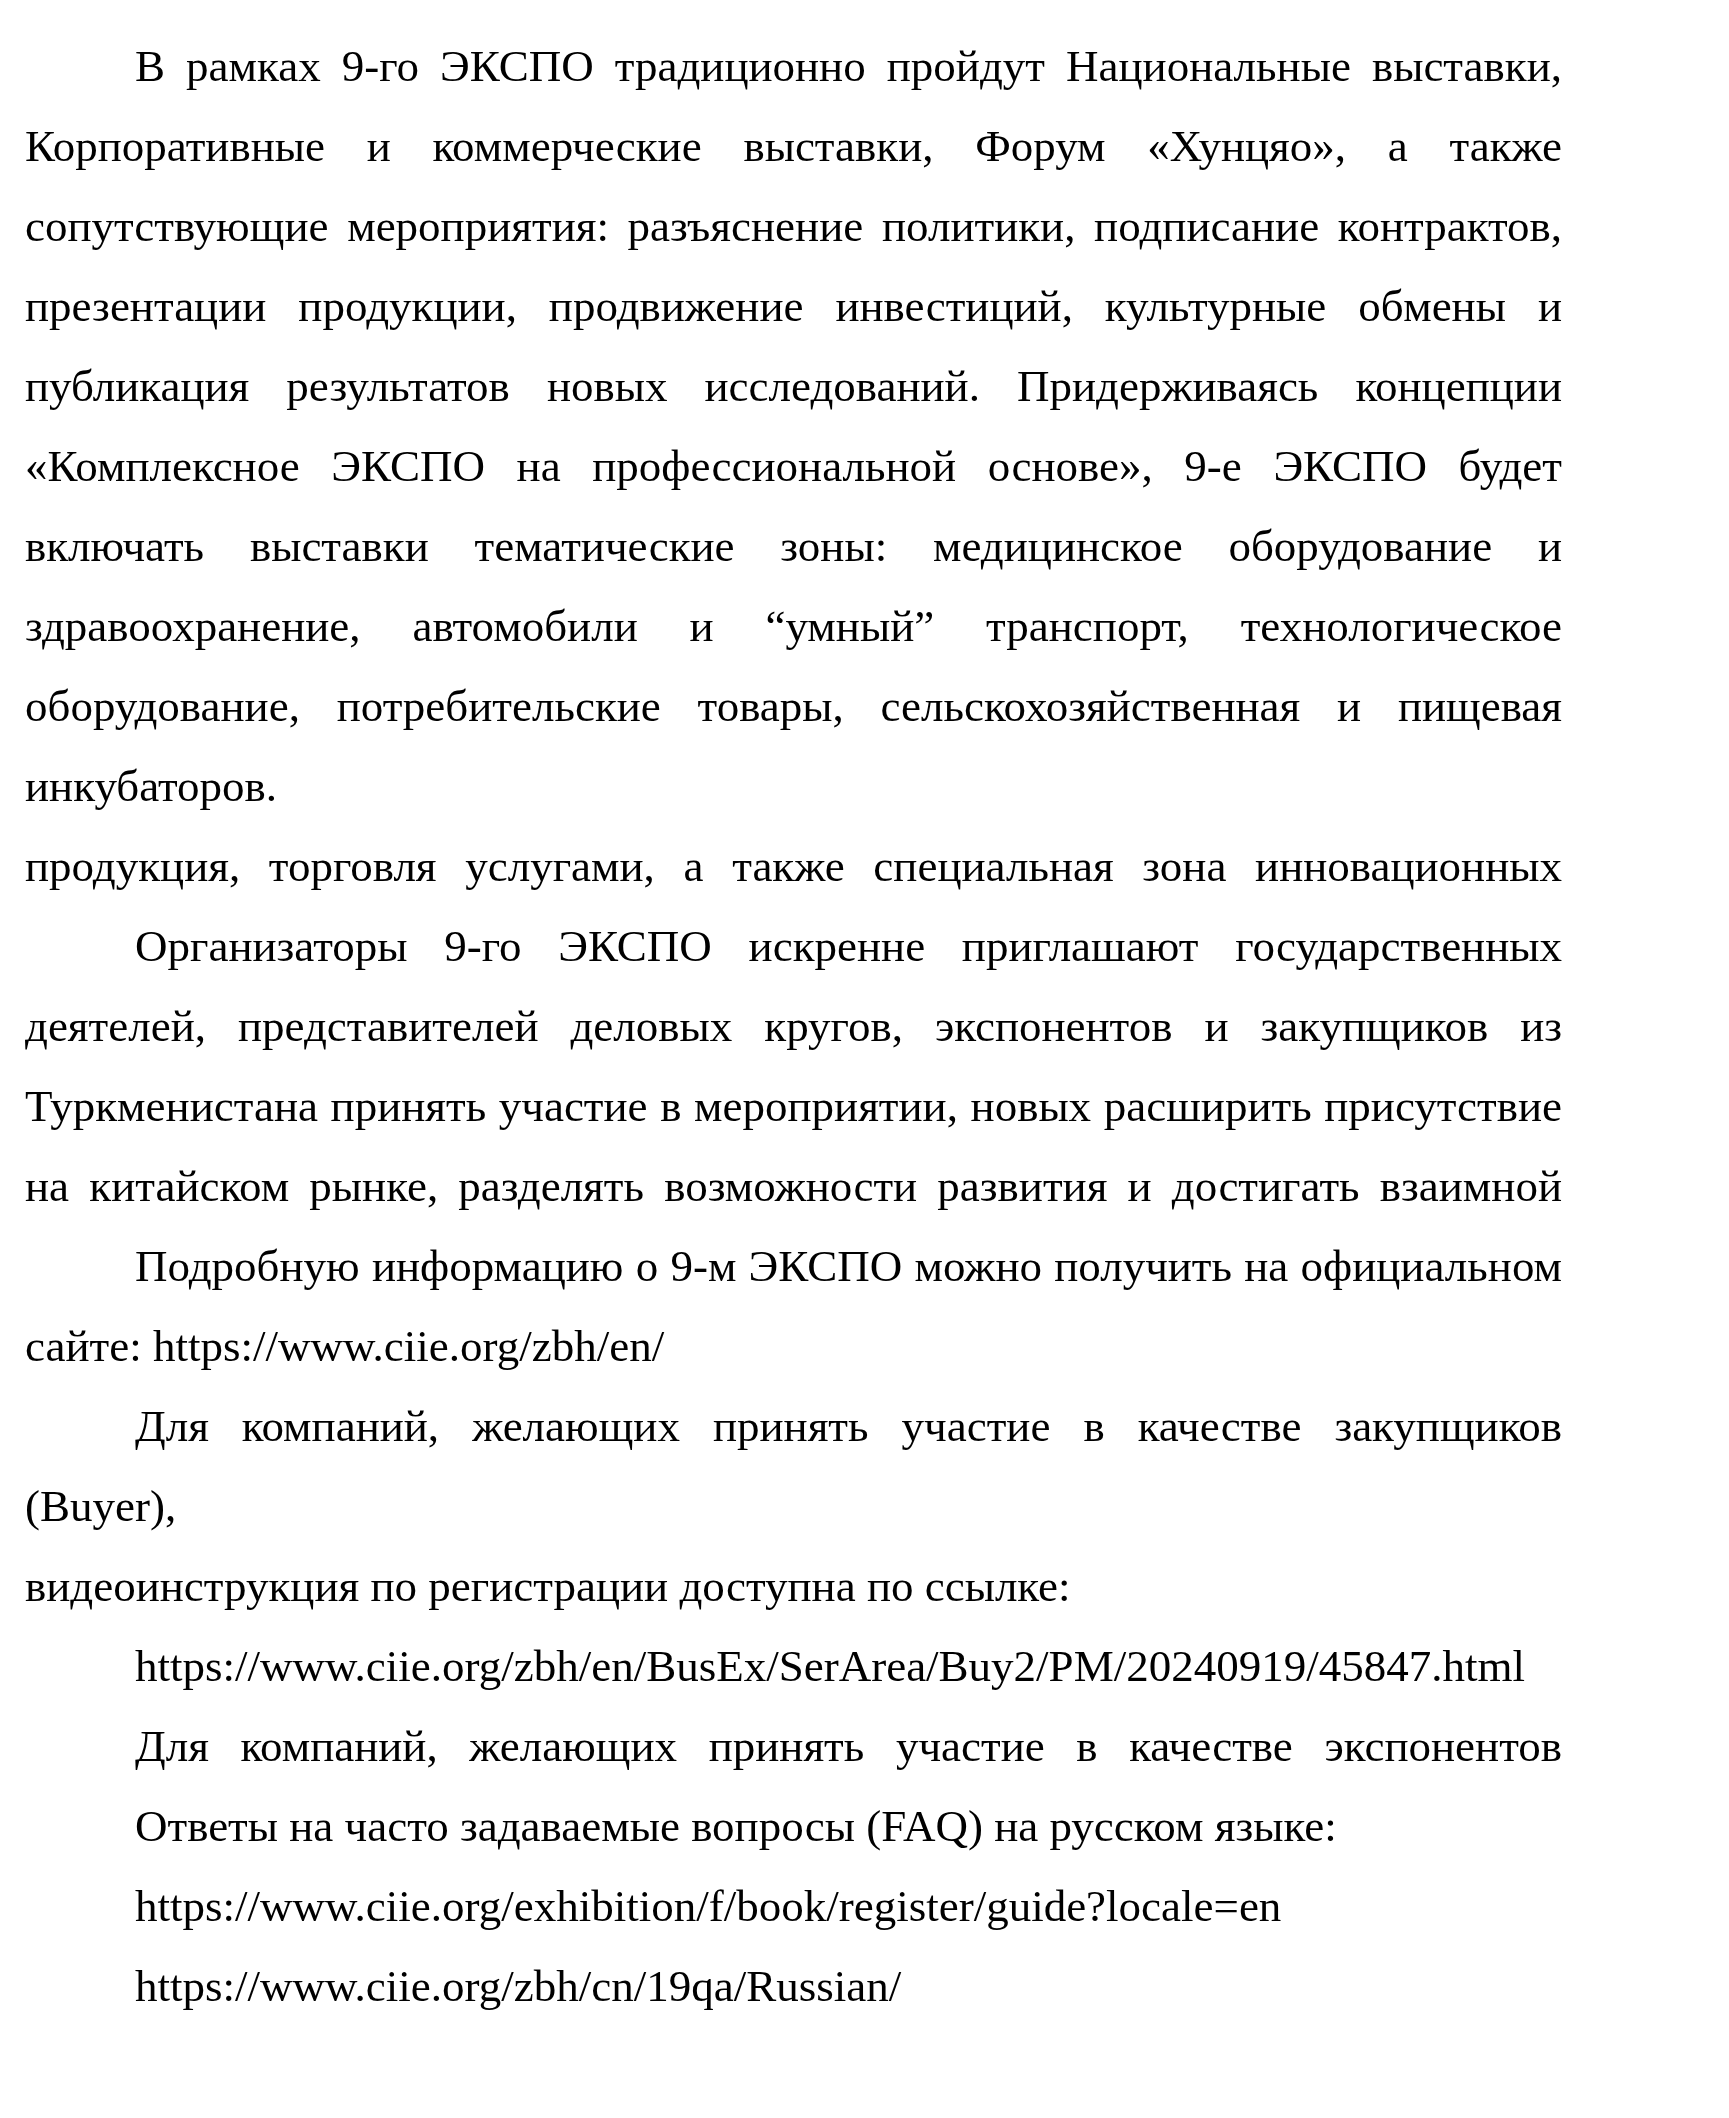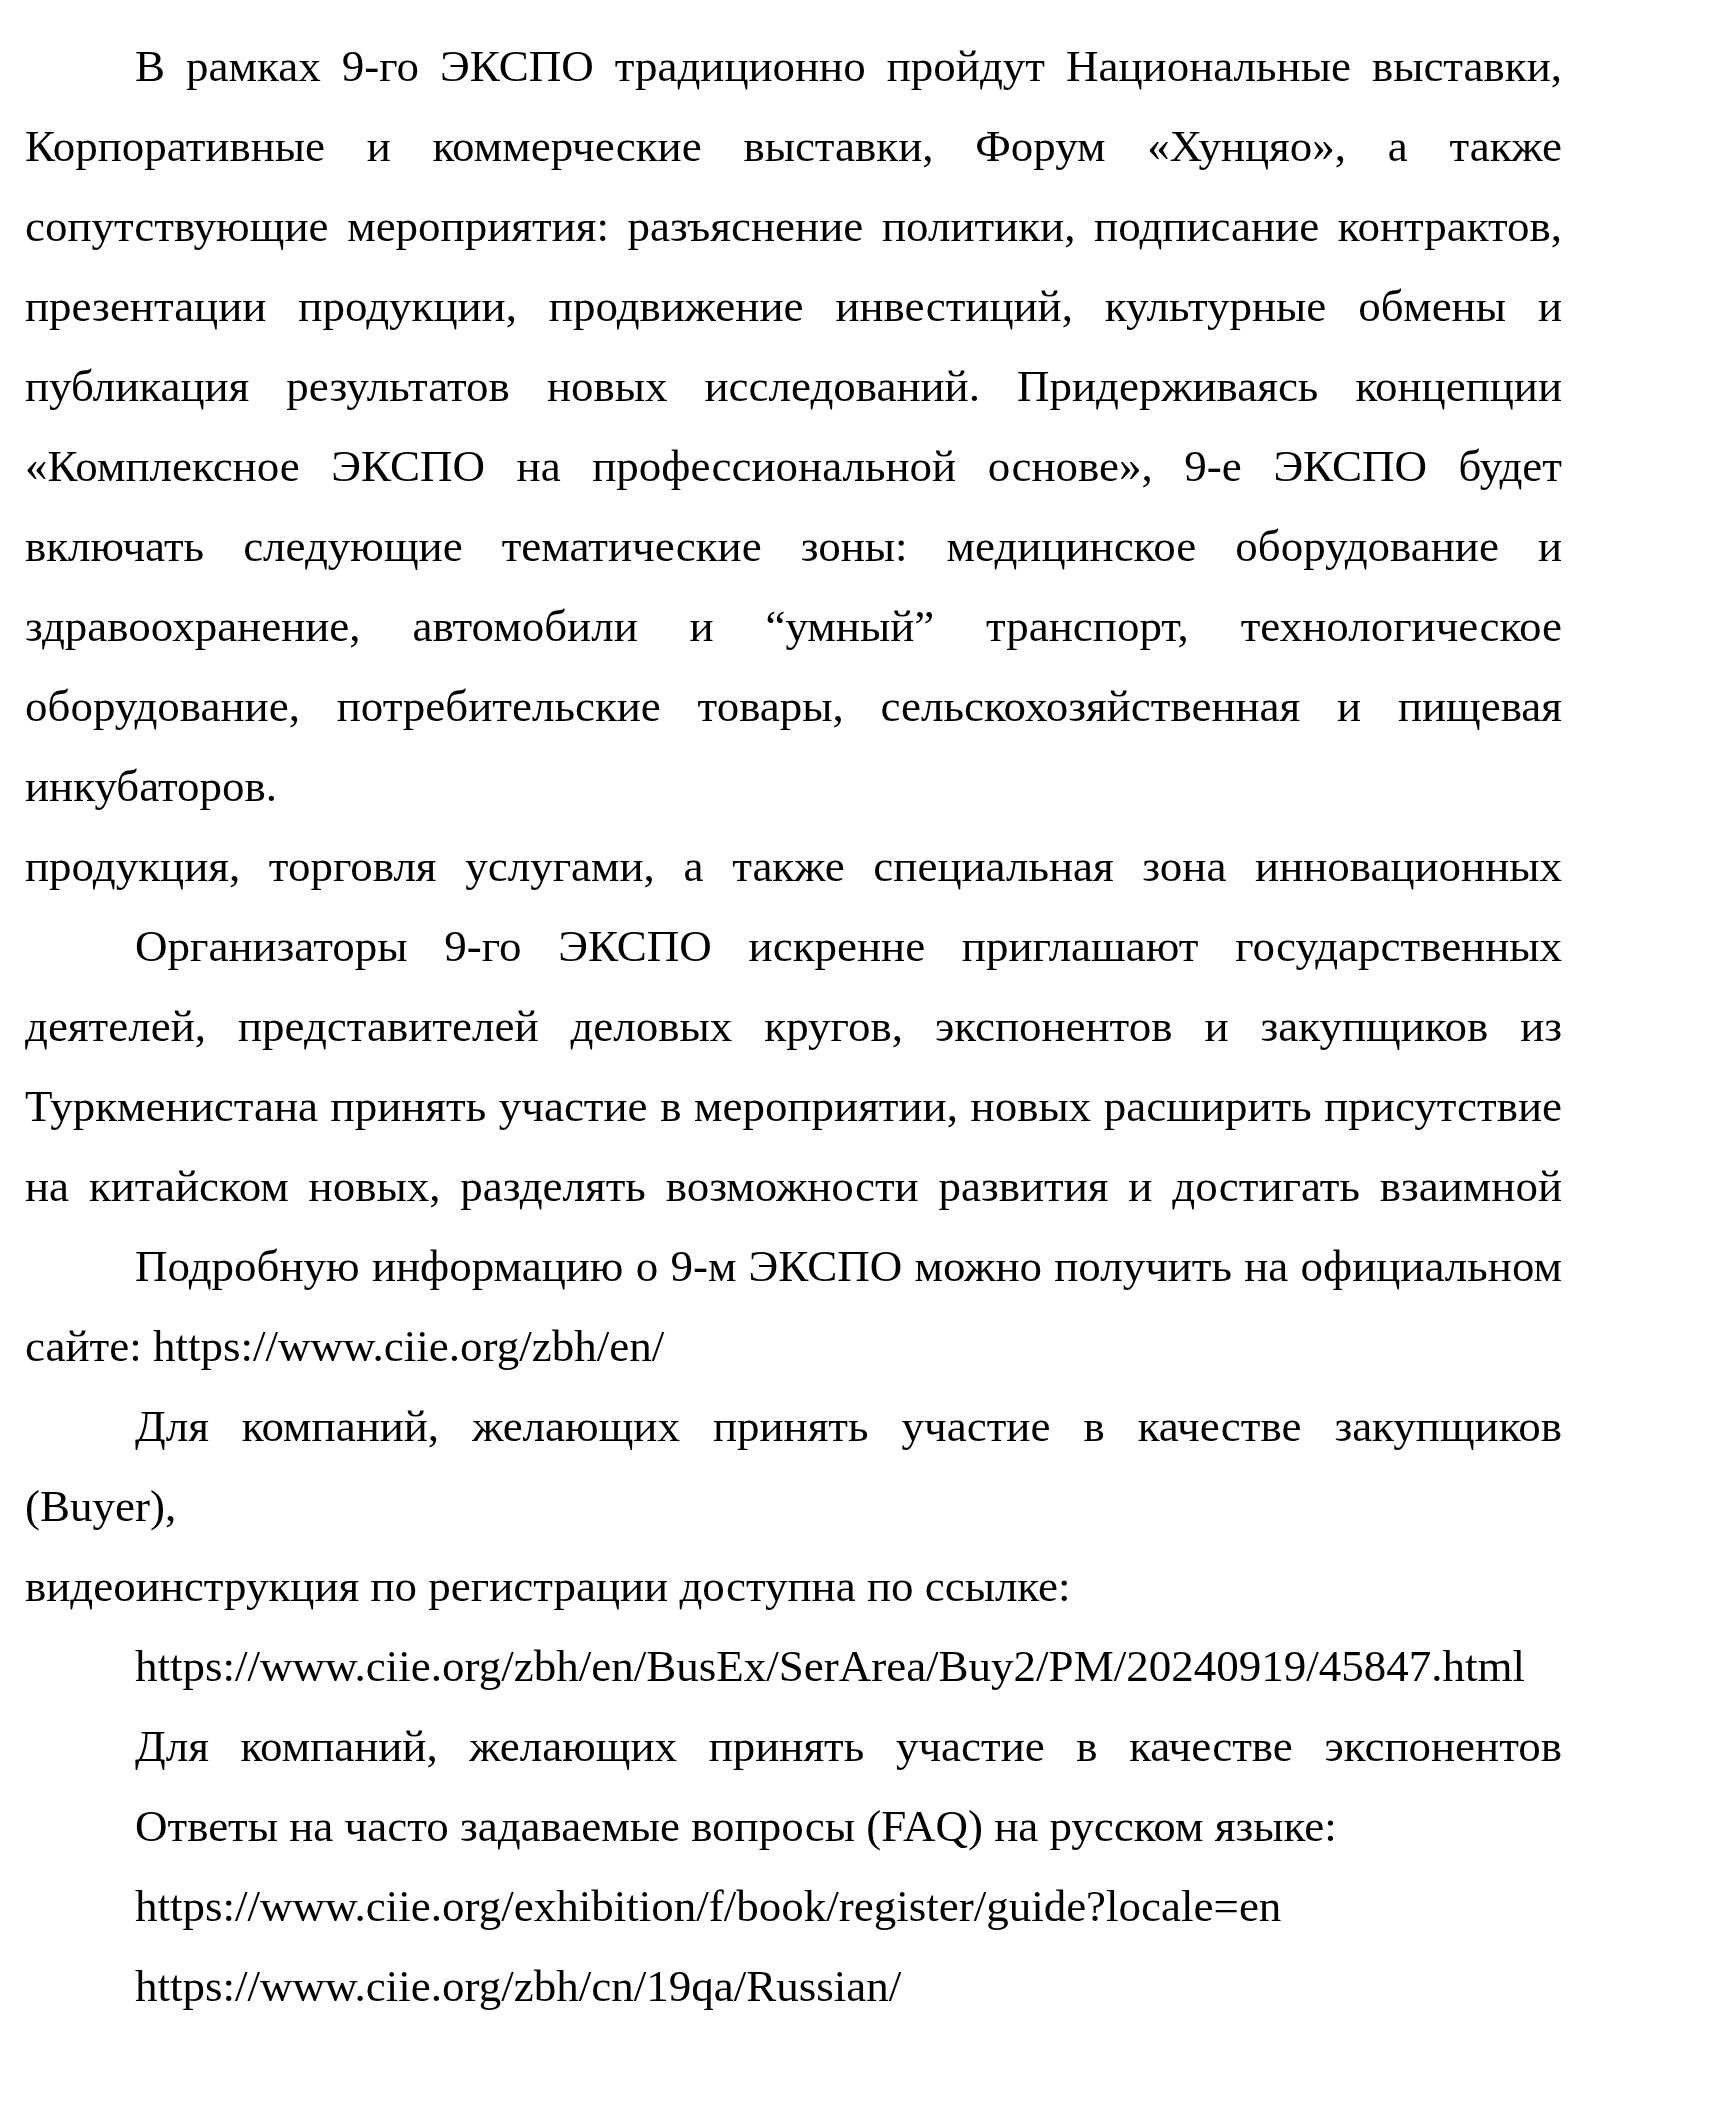--- a/index.html
+++ b/index.html
@@ -46,31 +46,31 @@
 <body>
 
 <div class="page">
     <div class="paragraph">
       <div class="line indent fill">В рамках 9-го ЭКСПО традиционно пройдут Национальные выставки,</div>
       <div class="line fill">Корпоративные и коммерческие выставки, Форум «Хунцяо», а также</div>
       <div class="line fill">сопутствующие мероприятия: разъяснение политики, подписание контрактов,</div>
       <div class="line fill">презентации продукции, продвижение инвестиций, культурные обмены и</div>
       <div class="line fill">публикация результатов новых исследований. Придерживаясь концепции</div>
       <div class="line fill">«Комплексное ЭКСПО на профессиональной основе», 9-е ЭКСПО будет</div>
-      <div class="line fill">включать следующие тематические зоны: медицинское оборудование и</div>
+      <div class="line fill">включать выставки тематические зоны: медицинское оборудование и</div>
       <div class="line fill">здравоохранение, автомобили и “умный” транспорт, технологическое</div>
       <div class="line fill">оборудование, потребительские товары, сельскохозяйственная и пищевая</div>
       <div class="line">инкубаторов.</div>
       <div class="line fill">продукция, торговля услугами, а также специальная зона инновационных</div>
     </div>
     <div class="paragraph">
       <div class="line indent fill">Организаторы 9-го ЭКСПО искренне приглашают государственных</div>
       <div class="line fill">деятелей, представителей деловых кругов, экспонентов и закупщиков из</div>
       <div class="line fill">Туркменистана принять участие в мероприятии, новых расширить присутствие</div>
-      <div class="line fill">на китайском новых, разделять возможности развития и достигать взаимной</div>
+      <div class="line fill">на китайском рынке, разделять возможности развития и достигать взаимной</div>
     </div>
     <div class="paragraph">
       <div class="line indent fill">Подробную информацию о 9-м ЭКСПО можно получить на официальном</div>
       <div class="line">сайте: https://www.ciie.org/zbh/en/</div>
     </div>
     <div class="paragraph">
       <div class="line indent fill">Для компаний, желающих принять участие в качестве закупщиков (Buyer),</div>
       <div class="line">видеоинструкция по регистрации доступна по ссылке:</div>
     </div>
     <div class="paragraph">

